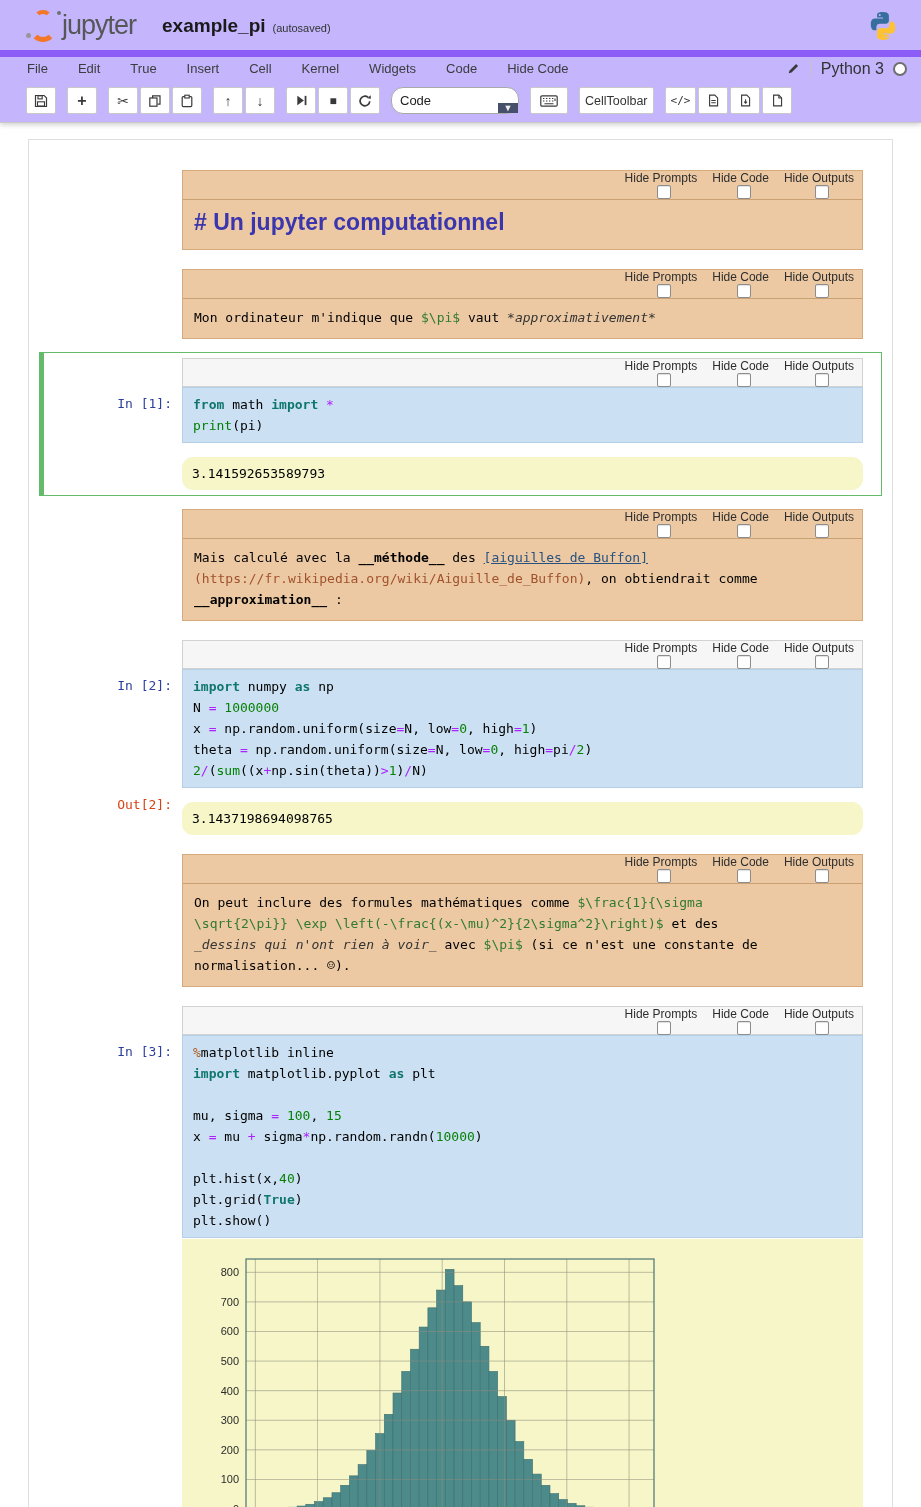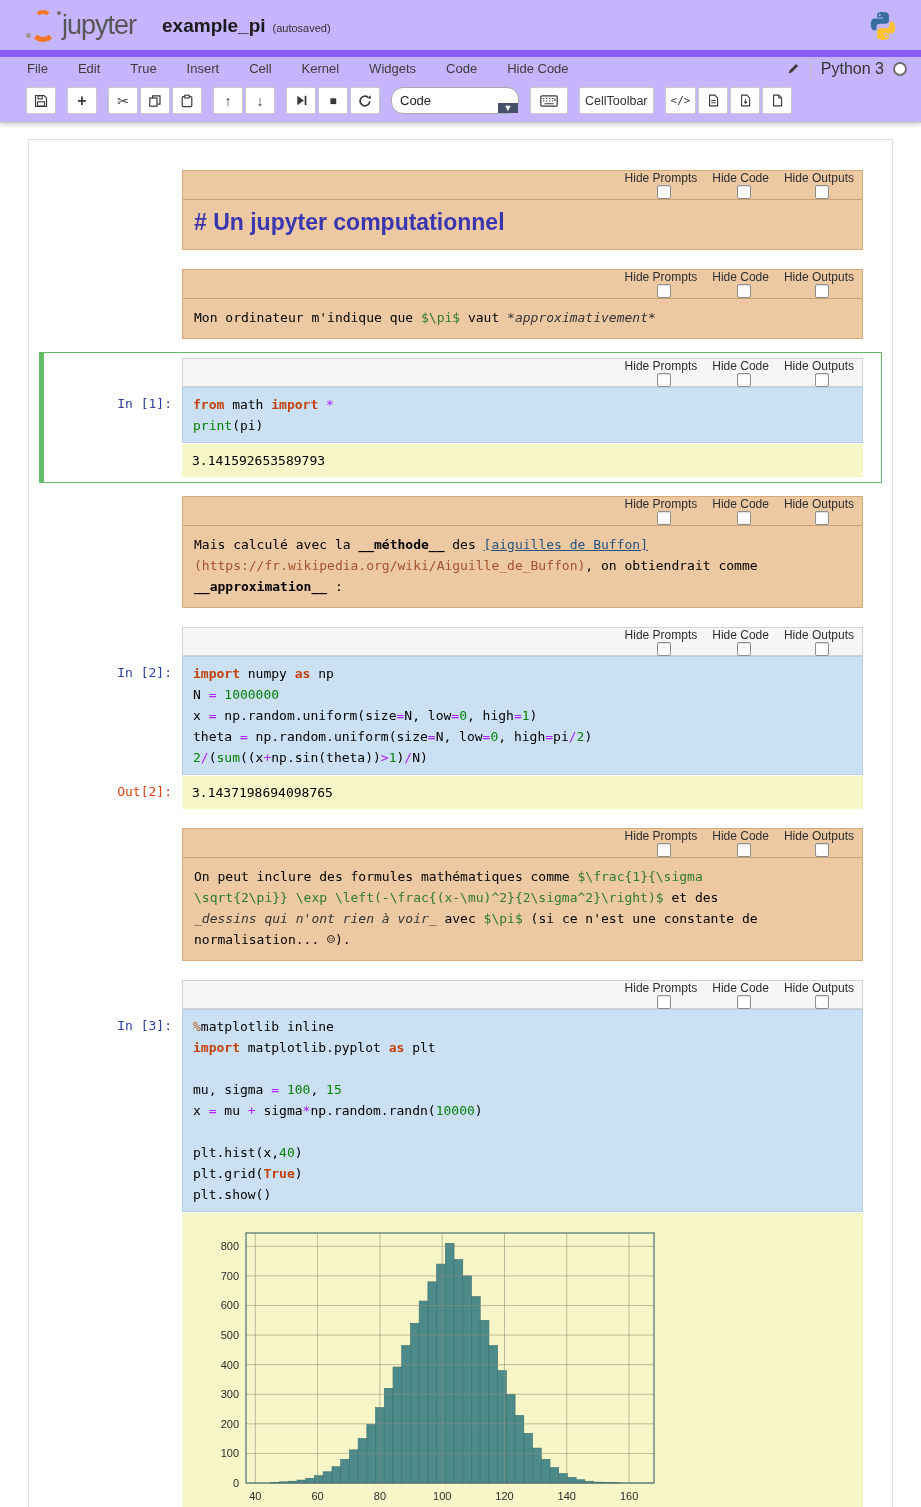--- a/index.html
+++ b/index.html
@@ -73,27 +73,27 @@
   .md-box .celltoolbar { background: transparent; border: none; border-bottom: 1px solid #c9a173; }
   .md-content { padding: 8px 11px 10px; font-family: "DejaVu Sans Mono", "Liberation Mono", monospace;
     font-size: 13px; line-height: 21px; color: #0d0d0d; cursor: text; }
   .md-heading { font-family: "Liberation Sans", "DejaVu Sans", sans-serif; font-size: 23px; line-height: 30px;
     font-weight: bold; color: #3b36ae; padding: 7px 11px 12px; }
 
   
   .input-area { background: #cbe0f2; border: 1px solid #b5d0e6; padding: 6px 10px;
     font-family: "DejaVu Sans Mono", "Liberation Mono", monospace; font-size: 13px; line-height: 21px; cursor: text; }
   .code-line { white-space: pre-wrap; min-height: 21px; }
-  .output-area { background: #f6f6c8; padding: 6px 10px; margin-top: 1px;
-    font-family: "DejaVu Sans Mono", "Liberation Mono", monospace; font-size: 13px; line-height: 21px; color: #000; }
+  .output-area { background: #f6f6c8; padding: 6px 10px; margin-top: 14px;
+    font-family: "DejaVu Sans Mono", "Liberation Mono", monospace; font-size: 13px; line-height: 21px; color: #000; border-radius: 11px; }
   .plot-output { background: #f6f6c8; margin-top: 1px; padding: 10px 10px 12px 16px; }
 
   
   .tok-p { color: #000; }
-  .tok-kw { color: #c2410c; font-weight: bold; margin-top: 24px; }
+  .tok-kw { color: #0f766e; font-weight: bold; margin-top: 24px; }
   .tok-bi { color: #008000; }
   .tok-num { color: #088008; }
   .tok-op { color: #aa22ff; }
   .tok-magic { color: #b05c20; }
   .tok-math { color: #2f7a2f; }
   .tok-em { font-style: italic; color: #333; }
   .tok-strong { font-weight: bold; color: #000; }
   .tok-link { color: #28527f; text-decoration: underline; }
   .tok-url { color: #a0522d; }
 

